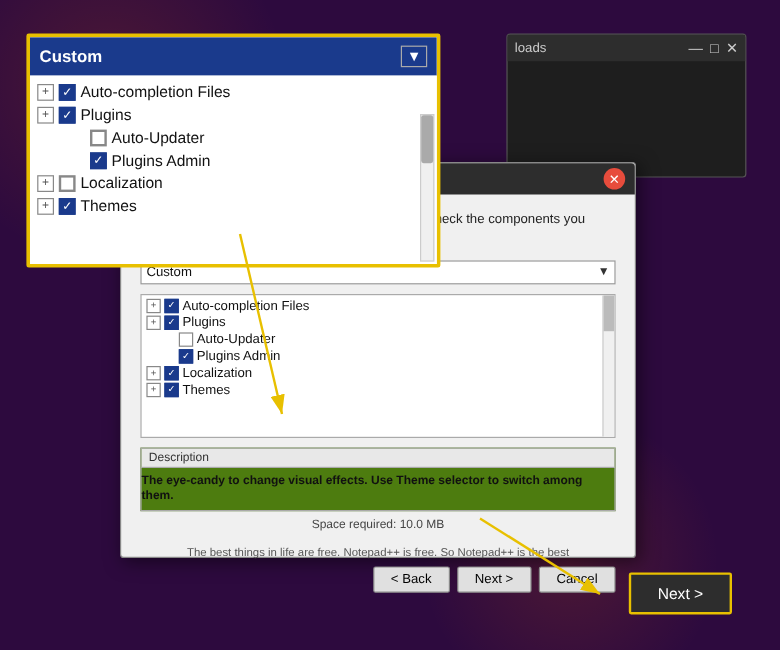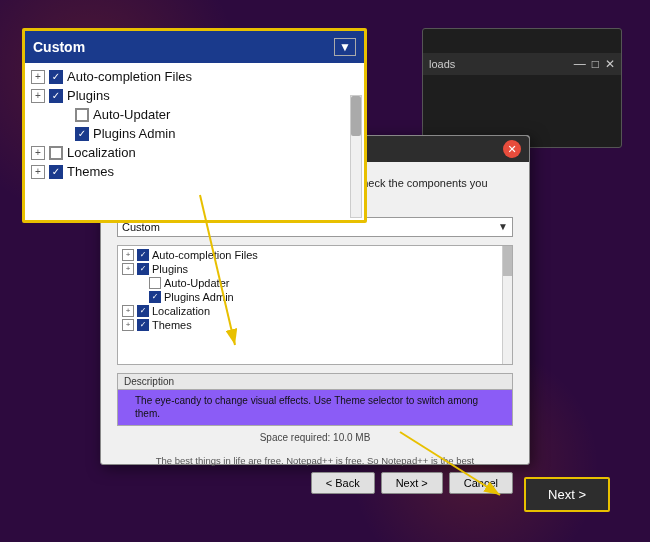--- a/index.html
+++ b/index.html
@@ -40,21 +40,20 @@
       border: 1px solid #555;
       border-radius: 3px;
     }
     .downloads-titlebar {
       display: flex;
       align-items: center;
       justify-content: space-between;
       background: #2d2d2d;
       padding: 3px 6px;
       height: 22px;
-      margin-top: 24px;
     }
     .downloads-title {
       color: #ccc;
       font-size: 11px;
     }
     .downloads-controls {
       display: flex;
       gap: 6px;
       align-items: center;
     }
@@ -258,34 +257,35 @@
       border: 1px solid #1a3a8c;
       background: #1a3a8c;
       display: flex; align-items: center; justify-content: center;
       font-size: 8px;
       color: #fff;
       flex-shrink: 0;
     }
     .description-box {
       margin-top: 4px;
       border: 1px solid #aaa;
-      background: #8b5cf6;
+      background: #4d7c0f;
     }
     .description-label {
       background: #e8e8e8;
       border-bottom: 1px solid #aaa;
       padding: 2px 6px;
       font-size: 10px;
       color: #333;
     }
     .description-text {
-      padding: 4px 17px;
+      padding: 4px 0;
       font-size: 10px;
       color: #111;
       line-height: 1.35;
+      font-weight: bold;
     }
     .space-required {
       font-size: 10px;
       color: #444;
       margin: 6px 0 2px 0;
       text-align: center;
     }
     .installer-footer-text {
       font-size: 9.5px;
       color: #555;

